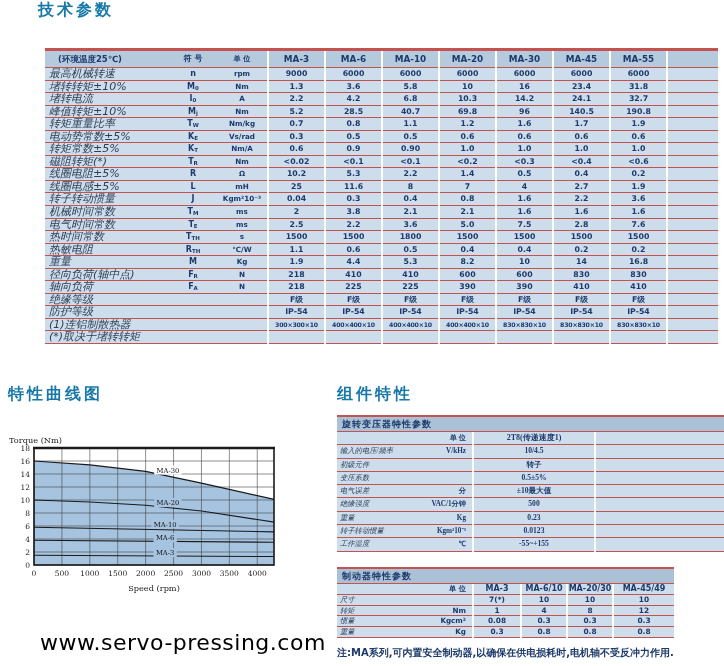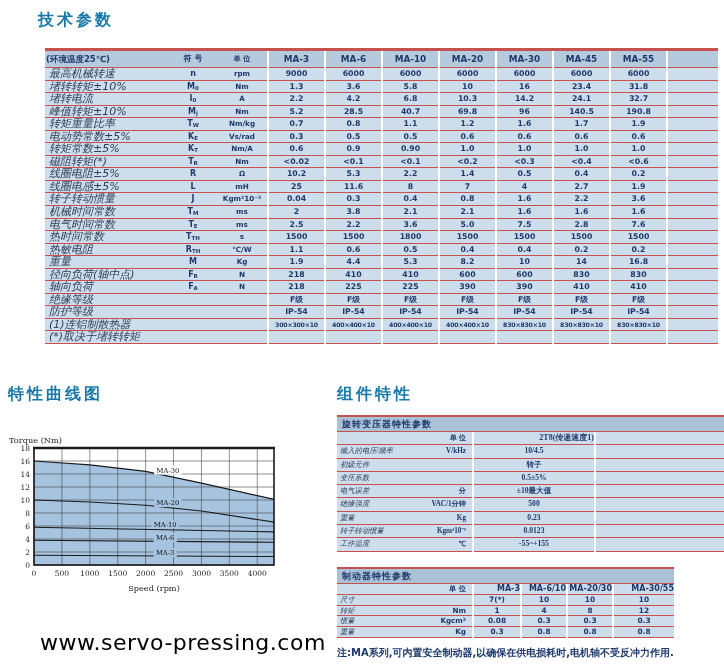--- a/index.html
+++ b/index.html
@@ -4,36 +4,36 @@
 <style>
   html,body{margin:0;padding:0;}
   body{
     width:724px;height:666px;position:relative;background:#ffffff;
     font-family:"DejaVu Sans","Liberation Sans",sans-serif;overflow:hidden;
   }
   .sec-title{
     position:absolute;font-size:16px;font-weight:bold;color:#1878a8;
     letter-spacing:3px;white-space:nowrap;
   }
-  #title-tech{left:38px;top:10px;}
+  #title-tech{left:38px;top:0;}
   #title-curve{left:8px;top:384px;}
   #title-comp{left:337px;top:384px;}
 
   
   #main-table{position:absolute;left:45px;top:48px;width:673px;border-top:3px solid #c5524e;}
   .t-row{display:grid;grid-template-columns:222px repeat(7,55px) 50px;column-gap:2px;height:12.55px;}
   .t-row.head{height:17px;}
   .cell{
     background:#cdddec;border-bottom:1px solid #c5524e;overflow:hidden;
     white-space:nowrap;line-height:11.5px;
   }
   .t-row.head .cell{background:#b6cade;line-height:16px;}
   .stripe{display:flex;}
   .lbl{flex:1;font-style:italic;font-size:11px;color:#2d3e55;padding-left:4px;}
-  .corner{flex:1;font-style:normal;font-weight:bold;font-size:8.5px;color:#1d3a6b;padding-left:1px;}
+  .corner{flex:1;font-style:normal;font-weight:bold;font-size:8.5px;color:#1d3a6b;padding-left:13px;}
   .sym{width:48px;text-align:center;font-size:8px;font-weight:bold;color:#1d3a6b;}
   .unit{width:50px;text-align:center;font-size:7.2px;font-weight:bold;color:#1d3a6b;}
   .sym sub{font-size:5.5px;vertical-align:-1px;}
   .val{text-align:center;font-size:7.8px;font-weight:bold;color:#1d3a6b;}
   .t-row.head .val{font-size:8.8px;}
   .val.sm{font-size:6.2px;letter-spacing:-0.2px;}
 
   
   .sub-table{position:absolute;}
   #resolver-table{left:337px;top:415px;width:452px;font-family:Liberation Serif, serif;}
@@ -43,21 +43,21 @@
     font-size:9px;font-weight:bold;color:#1d3a6b;line-height:14px;height:14px;
     padding-left:5px;letter-spacing:1px;
   }
   .r-row{display:grid;grid-template-columns:135px 120px 1fr;column-gap:2px;height:13.3px;}
   .b-row{display:grid;grid-template-columns:135px 46px 44px 44px 60px;column-gap:2px;height:10.8px;}
   .r-row .cell,.b-row .cell{line-height:12.5px;}
   .b-row .cell{line-height:10px;}
   .r-row.head .cell,.b-row.head .cell{background:#cdddec;}
   .unit-r{width:58px;text-align:right;padding-right:6px;font-size:7.2px;font-weight:bold;color:#1d3a6b;}
   .lbl2{flex:1;font-style:italic;font-size:7.3px;color:#2d3e55;padding-left:3px;}
-  .hdr{font-weight:bold;font-size:8px;color:#1d3a6b;text-align:right;}
+  .hdr{font-weight:bold;font-size:8px;color:#1d3a6b;text-align:center;}
   .r-row .val{font-size:7.6px;}
   .b-row .val{font-size:7.4px;}
   #brake-note{
     position:absolute;left:337px;top:646px;font-size:10px;font-weight:bold;
     color:#1d3a6b;white-space:nowrap;
   }
 
   
   #chart-wrap{position:absolute;left:6px;top:434px;}
 
@@ -567,21 +567,21 @@
   <div class="bar">制动器特性参数</div>
   <div id="brake-body">
       <div class="b-row head">
         <div class="cell stripe">
           <span class="lbl2"></span>
           <span class="unit-r">单 位</span>
         </div>
         <div class="cell hdr">MA-3</div>
         <div class="cell hdr">MA-6/10</div>
         <div class="cell hdr">MA-20/30</div>
-        <div class="cell hdr">MA-30/55</div>
+        <div class="cell hdr">MA-45/49</div>
       </div>
       <div class="b-row">
         <div class="cell stripe">
           <span class="lbl2">尺寸</span>
           <span class="unit-r"></span>
         </div>
         <div class="cell val">7(*)</div>
         <div class="cell val">10</div>
         <div class="cell val">10</div>
         <div class="cell val">10</div>

